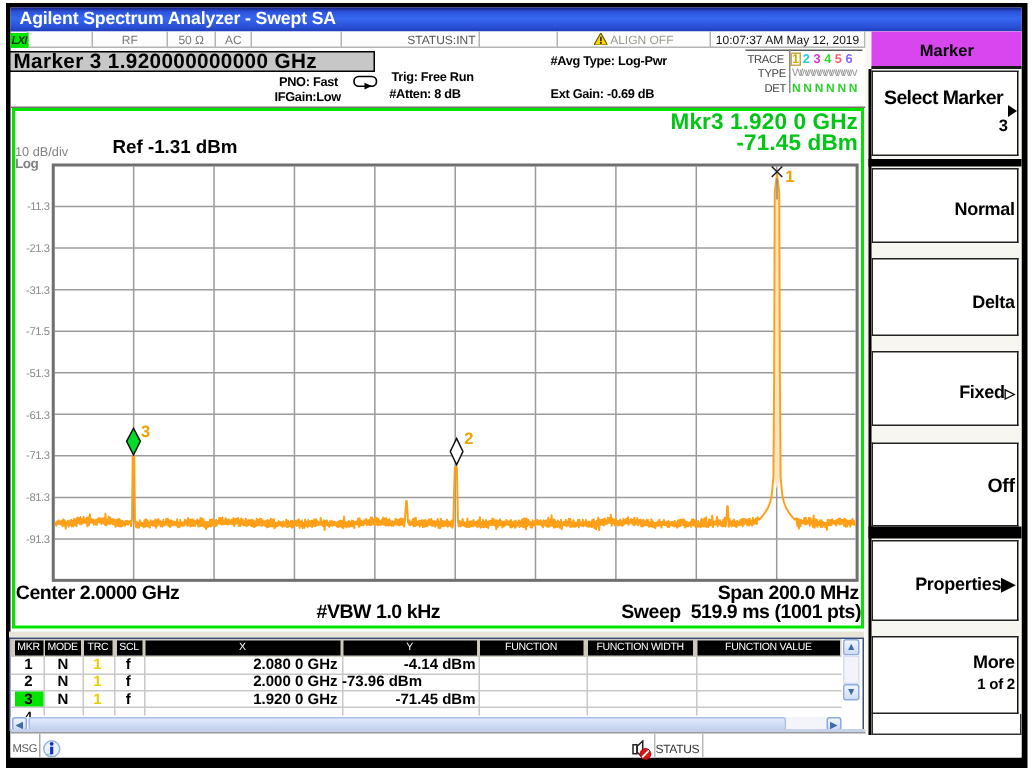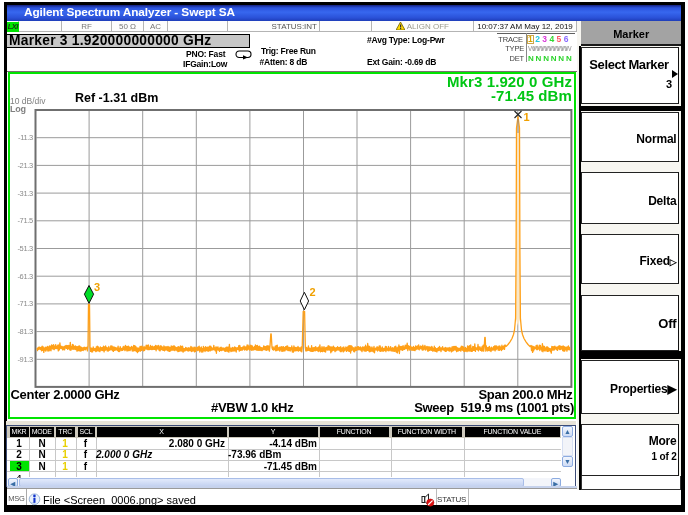--- a/index.html
+++ b/index.html
@@ -1,21 +1,21 @@
 <!DOCTYPE html>
 <html><head><meta charset="utf-8"><style>
 * { margin:0; padding:0; box-sizing:border-box; }
 html,body { width:688px; height:515px; background:#fff; font-family:"Liberation Sans", sans-serif; }
 #page { position:relative; width:688px; height:515px; overflow:hidden; }
 .abs { position:absolute; }
 #frame { left:4px; top:2px; width:681px; height:510px; background:#000; }
 #screen { left:7px; top:5px; width:674px; height:500px; background:#fff; }
 #titlebar { left:7px; top:5px; width:674px; height:15.5px;
   background:linear-gradient(180deg,#16227f 0%,#2c53dd 18%,#3767ef 45%,#2a51d8 80%,#1e3db8 100%);
-  color:#fff; font-size:11.8px; font-weight:bold; line-height:15px; padding-left:17px; letter-spacing:-0.1px; }
+  color:#fff; font-size:11.8px; font-weight:bold; line-height:15px; padding-left:6px; letter-spacing:-0.1px; }
 
 .scell { position:absolute; top:20.8px; height:11px; border-left:1px solid #b4b4b4; border-bottom:1px solid #b4b4b4;
   font-size:8px; line-height:11px; color:#777; text-align:center; background:#fdfdfd; }
 #lxi { left:7px; top:22.2px; width:11.5px; height:9.6px; background:#00e400; color:#143314; font-size:7.5px; font-weight:bold; font-style:italic; line-height:9px; text-align:center; letter-spacing:-0.5px; }
 
 .h8 { font-size:8.5px; font-weight:bold; color:#000; letter-spacing:-0.2px; white-space:nowrap;text-align:right; }
 #mk3box { left:6px; top:33.8px; width:244px; height:14px; background:#c7c7c7; border:1px solid #000;
   font-size:13.8px; font-weight:bold; line-height:12.4px; padding-left:2px; letter-spacing:0.25px; white-space:nowrap; }
 
 .tt { font-size:7.5px; color:#444; letter-spacing:-0.2px; }
@@ -162,26 +162,27 @@
 <div class="td" style="left:9.5px;top:437.8px;width:19px;text-align:center;">1</div>
 <div class="td" style="left:29.5px;top:437.8px;width:25px;text-align:center;">N</div>
 <div class="td" style="left:56px;top:437.8px;width:18px;text-align:center;color:#e8d000;">1</div>
 <div class="td" style="left:77px;top:437.8px;width:17px;text-align:center;">f</div>
 <div class="td" style="left:96px;top:437.8px;width:129px;text-align:right;">2.080 0 GHz</div>
 <div class="td" style="left:228px;top:437.8px;width:89px;text-align:right;">-4.14 dBm</div>
 <div class="td" style="left:9.5px;top:448.8px;width:19px;text-align:center;">2</div>
 <div class="td" style="left:29.5px;top:448.8px;width:25px;text-align:center;">N</div>
 <div class="td" style="left:56px;top:448.8px;width:18px;text-align:center;color:#e8d000;">1</div>
 <div class="td" style="left:77px;top:448.8px;width:17px;text-align:center;">f</div>
-<div class="td" style="left:96px;top:448.8px;width:129px;text-align:left;font-style:italic;">2.000 0 GHz</div>
+<div class="td" style="left:96px;top:448.8px;width:129px;text-align:right;">2.000 0 GHz</div>
 <div class="td" style="left:228px;top:448.8px;width:89px;text-align:left;">-73.96 dBm</div>
 <div class="td" style="left:9.5px;top:460.6px;width:19px;text-align:center;">3</div>
 <div class="td" style="left:29.5px;top:460.6px;width:25px;text-align:center;">N</div>
 <div class="td" style="left:56px;top:460.6px;width:18px;text-align:center;color:#e8d000;">1</div>
 <div class="td" style="left:77px;top:460.6px;width:17px;text-align:center;">f</div>
+<div class="td" style="left:96px;top:460.6px;width:129px;text-align:right;">1.920 0 GHz</div>
 <div class="td" style="left:228px;top:460.6px;width:89px;text-align:right;">-71.45 dBm</div>
 <div class="td" style="left:9.5px;top:471.6px;width:19px;text-align:center;font-size:8px;">4</div>
 
 <div class="sbtn" style="left:562px;top:426px;width:11px;height:11px;font-size:7px;line-height:10px;">▲</div>
 <div class="abs" style="left:562px;top:437px;width:11px;height:18.5px;background:#f2f4f9;border:1px solid #d6dff2;"></div>
 <div class="sbtn" style="left:562px;top:455.5px;width:11px;height:11px;font-size:7px;line-height:10px;">▼</div>
 
 <div class="abs" style="left:7px;top:477.8px;width:554px;height:9.6px;background:#f3f5fa;"></div>
 <div class="sbtn" style="left:7.5px;top:478px;width:10.5px;height:9.2px;font-size:6.5px;line-height:9px;">◀</div>
 <div class="abs" style="left:19px;top:478px;width:505px;height:9.2px;background:linear-gradient(180deg,#e2eafc,#c4d2f0);border:1px solid #a8bde8;border-radius:2px;"></div>
@@ -190,35 +191,34 @@
 <div class="abs" style="left:7px;top:486.2px;width:570px;height:1.6px;background:#c6d2ec;"></div>
 <div class="abs" style="left:7px;top:488px;width:674px;height:17px;background:#fff;border-top:1px solid #9a9a9a;"></div>
 <div class="abs" style="left:7px;top:493px;width:19px;height:12px;font-size:7.5px;color:#555;line-height:11px;text-align:center;letter-spacing:-0.2px;">MSG</div>
 <div class="abs" style="left:26.2px;top:489px;width:1px;height:16px;background:#aaa;"></div>
 <svg class="abs" style="left:28px;top:492.5px;" width="13" height="13" viewBox="0 0 13 13">
   <circle cx="6.5" cy="6.2" r="5.3" fill="#eaf2fc" stroke="#9ab4d8" stroke-width="1"></circle>
   <polygon points="3,10 5.5,11.8 6.5,9.5" fill="#eaf2fc" stroke="#9ab4d8" stroke-width="0.7"></polygon>
   <rect x="5.4" y="4.8" width="2.1" height="5" fill="#1133cc"></rect>
   <circle cx="6.45" cy="2.9" r="1.3" fill="#1133cc"></circle>
 </svg>
-<div class="abs" style="left:43px;top:493.6px;font-size:11px;color:#000;">File &lt;Screen_0006.png&gt; saved</div>
 <svg class="abs" style="left:421px;top:492.5px;" width="14" height="14" viewBox="0 0 14 14">
   <rect x="1" y="3.5" width="2.6" height="6" fill="none" stroke="#222" stroke-width="1"></rect>
   <polygon points="3.8,4.5 7.5,1 7.5,12 3.8,8.5" fill="#fff" stroke="#222" stroke-width="1"></polygon>
   <circle cx="9.3" cy="9.6" r="3.6" fill="#dd1111"></circle>
   <line x1="7" y1="12" x2="11.7" y2="7.3" stroke="#fff" stroke-width="1.2"></line>
   <circle cx="9.3" cy="9.6" r="3.6" fill="none" stroke="#b00" stroke-width="0.6"></circle>
 </svg>
 <div class="abs" style="left:437px;top:495px;font-size:8px;color:#333;letter-spacing:-0.2px;">STATUS</div>
 <div class="abs" style="left:435.8px;top:489px;width:1px;height:16px;background:#bbb;"></div>
 <div class="abs" style="left:468px;top:489px;width:1px;height:16px;background:#bbb;"></div>
 
 <div class="abs" id="menubg"></div>
 <div class="abs" id="menublk"></div>
-<div class="abs" style="left:581.4px;top:20.5px;width:99.6px;height:25.8px;background:#a3a3a3;border-bottom:2.5px solid #1a1a1a;font-size:11px;font-weight:bold;text-align:center;line-height:26px;">Marker</div>
+<div class="abs" style="left:581.4px;top:20.5px;width:99.6px;height:25.8px;background:#d946ef;border-bottom:2.5px solid #1a1a1a;font-size:11px;font-weight:bold;text-align:center;line-height:26px;">Marker</div>
 <div class="mbtn" style="top:46.8px;height:57.7px;"></div>
 <div class="abs" style="left:583px;top:56.5px;width:92px;text-align:center;font-size:13px;font-weight:bold;letter-spacing:-0.4px;">Select Marker</div>
 <div class="abs" style="left:583px;top:77.5px;width:89px;text-align:right;font-size:11px;font-weight:bold;">3</div>
 <div class="abs" style="left:671.5px;top:70px;width:0;height:0;border-left:6px solid #000;border-top:4.5px solid transparent;border-bottom:4.5px solid transparent;"></div>
 <div class="abs" style="left:579px;top:105.8px;width:102px;height:5.2px;background:#000;"></div>
 <div class="mbtn" style="top:111.6px;height:50.4px;"></div>
 <div class="mtxt" style="top:131.5px;">Normal</div>
 <div class="mbtn" style="top:171.8px;height:52.2px;"></div>
 <div class="mtxt" style="top:193.5px;">Delta</div>
 <div class="mbtn" style="top:233.9px;height:50.5px;"></div>

